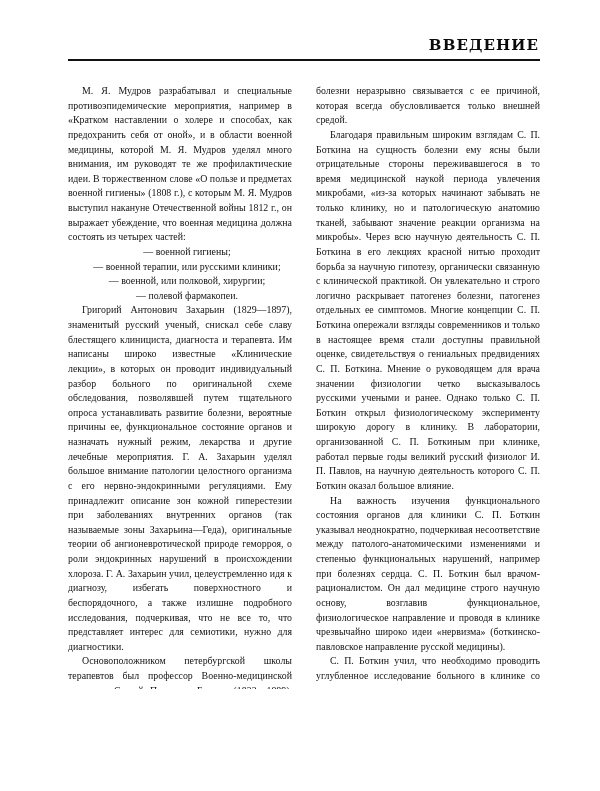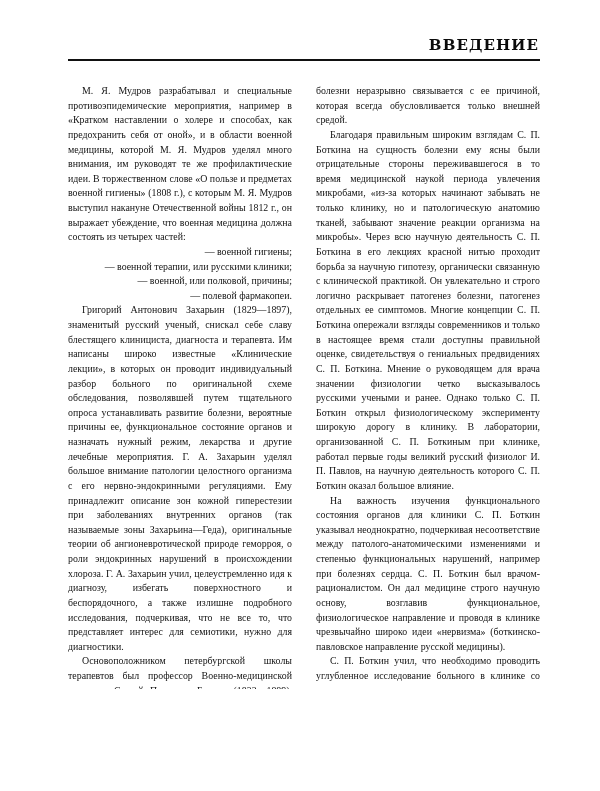--- a/index.html
+++ b/index.html
@@ -73,21 +73,21 @@
   }
   .para + .para {
     margin-top: 0;
   }
   .para.cont {
     text-indent: 0;
   }
 
   .list-item {
     margin: 0;
-    text-align: right;
+    text-align: center;
     font-size: 9.9px;
     line-height: 14.62px;
     text-indent: 14px;
     color: #131313;
   }
 
   
   .folio {
     position: absolute;
     left: 20px;
@@ -117,21 +117,21 @@
     <div class="header-title">ВВЕДЕНИЕ</div>
     <div class="header-rule"></div>
   </div>
 
   <div class="columns">
 
     <div class="column">
       <p class="para">М. Я. Мудров разрабатывал и специальные противоэпидемические мероприятия, например в «Кратком наставлении о холере и способах, как предохранить себя от оной», и в области военной медицины, которой М. Я. Мудров уделял много внимания, им руководят те же профилактические идеи. В торжественном слове «О пользе и предметах военной гигиены» (1808 г.), с которым М. Я. Мудров выступил накануне Отечественной войны 1812 г., он выражает убеждение, что военная медицина должна состоять из четырех частей:</p>
       <p class="list-item">— военной гигиены;</p>
       <p class="list-item">— военной терапии, или русскими клиники;</p>
-      <p class="list-item">— военной, или полковой, причины;</p>
+      <p class="list-item">— военной, или полковой, хирургии;</p>
       <p class="list-item">— полевой фармакопеи.</p>
       <p class="para">Григорий Антонович Захарьин (1829—1897), знаменитый русский ученый, снискал себе славу блестящего клинициста, диагноста и терапевта. Им написаны широко известные «Клинические лекции», в которых он проводит индивидуальный разбор больного по оригинальной схеме обследования, позволявшей путем тщательного опроса устанавливать развитие болезни, вероятные причины ее, функциональное состояние органов и назначать нужный режим, лекарства и другие лечебные мероприятия. Г. А. Захарьин уделял большое внимание патологии целостного организма с его нервно-эндокринными регуляциями. Ему принадлежит описание зон кожной гиперестезии при заболеваниях внутренних органов (так называемые зоны Захарьина—Геда), оригинальные теории об ангионевротической природе геморроя, о роли эндокринных нарушений в происхождении хлороза. Г. А. Захарьин учил, целеустремленно идя к диагнозу, избегать поверхностного и беспорядочного, а также излишне подробного исследования, подчеркивая, что не все то, что представляет интерес для семиотики, нужно для диагностики.</p>
       <p class="para">Основоположником петербургской школы терапевтов был профессор Военно-медицинской академии Сергей Петрович Боткин (1832—1889), крупнейший отечественный ученый-клиницист, научное наследие которого до сих пор имеет огромное значение. Все вопросы клиники С. П. Боткин решал на высоком теоретическом уровне «приемами естествоиспытателя», будучи убежден, что «практическая медицина должна быть поставлена в ряд естественных наук» и что «значение врачебного искусства будет уменьшаться по мере увеличения точности и положительности наших сведений». С. П. Боткин хорошо видел недочеты западноевропейской «госпитальной», т. е. чисто эмпирической, медицины. В прогрессивном представлении С. П. Боткина понятие о</p>
     </div>
 
     <div class="column">
       <p class="para cont">болезни неразрывно связывается с ее причиной, которая всегда обусловливается только внешней средой.</p>
       <p class="para">Благодаря правильным широким взглядам С. П. Боткина на сущность болезни ему ясны были отрицательные стороны переживавшегося в то время медицинской наукой периода увлечения микробами, «из-за которых начинают забывать не только клинику, но и патологическую анатомию тканей, забывают значение реакции организма на микробы». Через всю научную деятельность С. П. Боткина в его лекциях красной нитью проходит борьба за научную гипотезу, органически связанную с клинической практикой. Он увлекательно и строго логично раскрывает патогенез болезни, патогенез отдельных ее симптомов. Многие концепции С. П. Боткина опережали взгляды современников и только в настоящее время стали доступны правильной оценке, свидетельствуя о гениальных предвидениях С. П. Боткина. Мнение о руководящем для врача значении физиологии четко высказывалось русскими учеными и ранее. Однако только С. П. Боткин открыл физиологическому эксперименту широкую дорогу в клинику. В лаборатории, организованной С. П. Боткиным при клинике, работал первые годы великий русский физиолог И. П. Павлов, на научную деятельность которого С. П. Боткин оказал большое влияние.</p>
       <p class="para">На важность изучения функционального состояния органов для клиники С. П. Боткин указывал неоднократно, подчеркивая несоответствие между патолого-анатомическими изменениями и степенью функциональных нарушений, например при болезнях сердца. С. П. Боткин был врачом-рационалистом. Он дал медицине строго научную основу, возглавив функциональное, физиологическое направление и проводя в клинике чрезвычайно широко идеи «нервизма» (боткинско-павловское направление русской медицины).</p>
       <p class="para">С. П. Боткин учил, что необходимо проводить углубленное исследование больного в клинике со строго индивидуальным подходом, диагностировать и лечить не болезнь, а больного. Большое значение он придавал объективному методу, с которого часто и рекомендовал начинать исследование больного. В то же время он детальнейшим образом знакомился с субъективной картиной болезни, умея мастерски использовать для диагноза тонкие ощущения больного со стороны внутренних органов. Тщательное изучение клиники позволило С. П. Боткину еще в дорентгеновский период при слабо развитой лабораторной технике ставить диагноз туберкулезного прикорневого сморщивания легкого с параличом возвратного</p>

